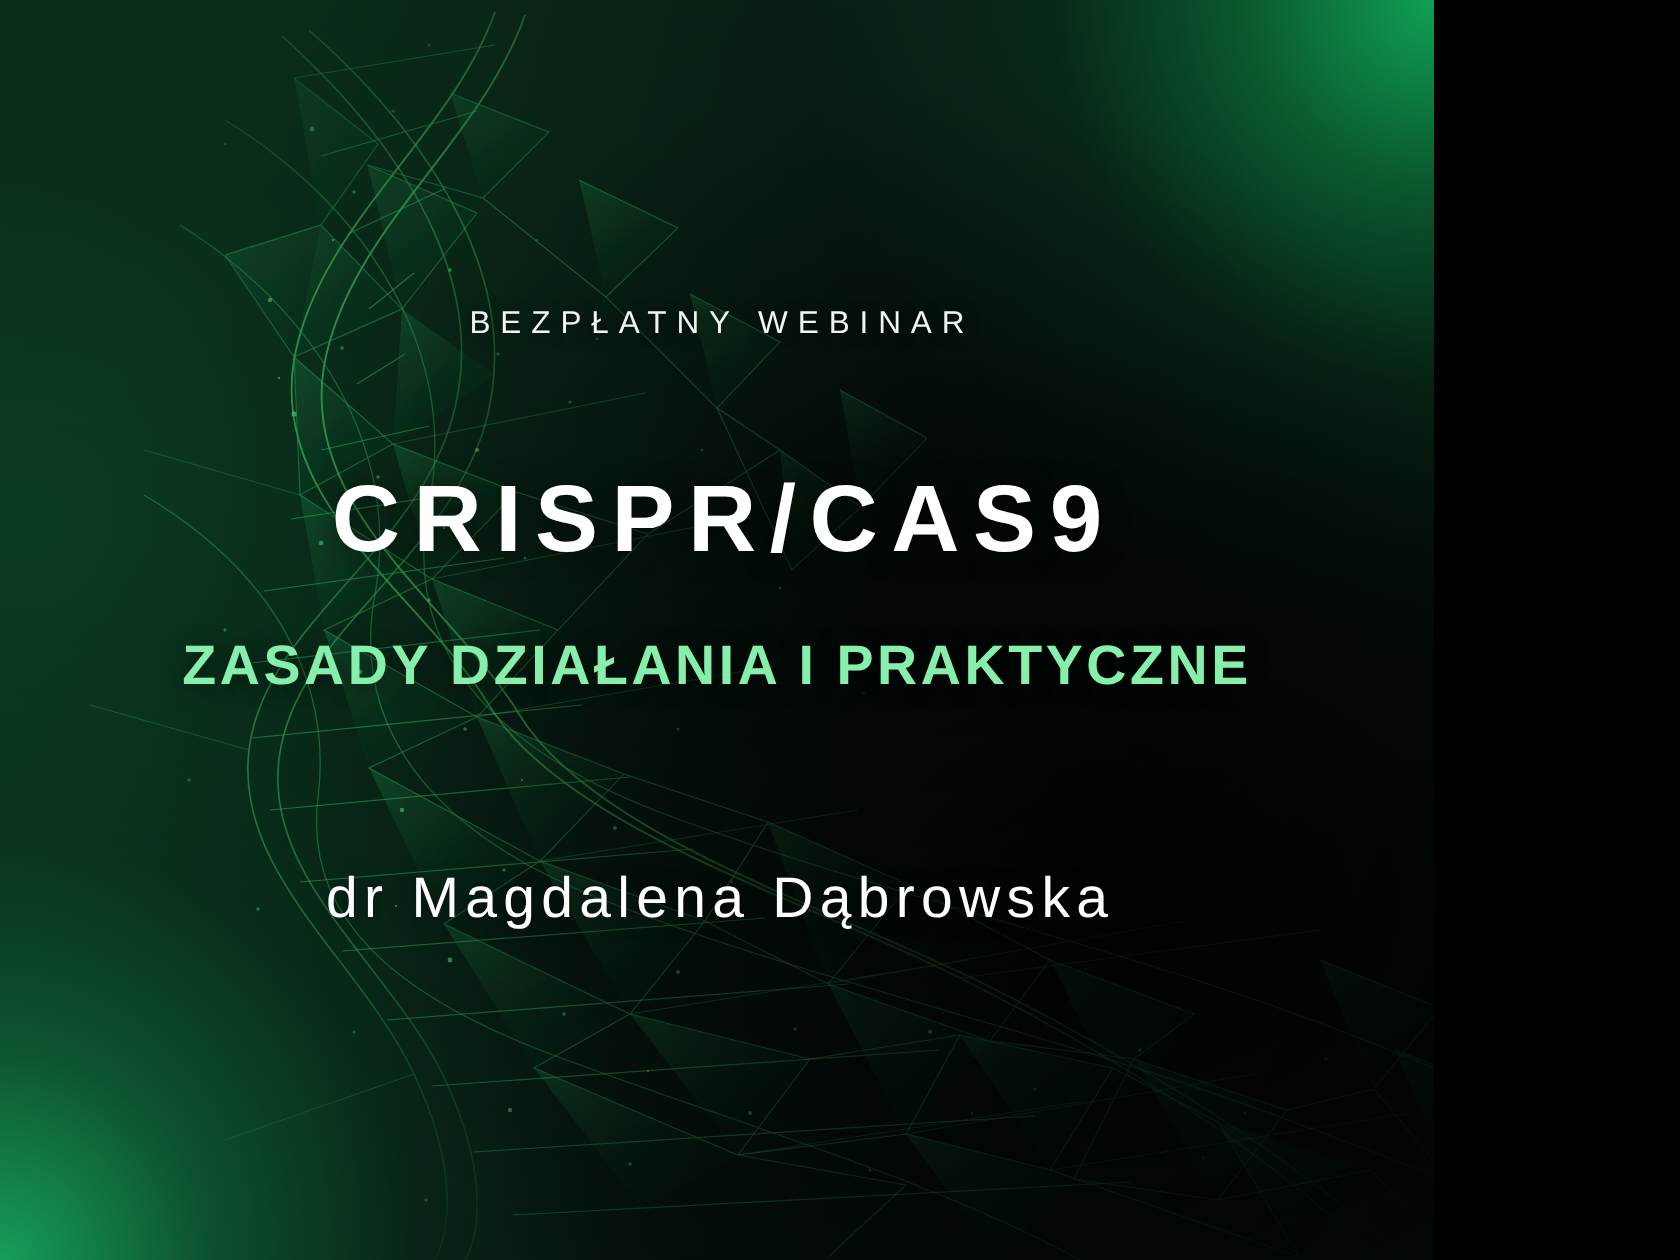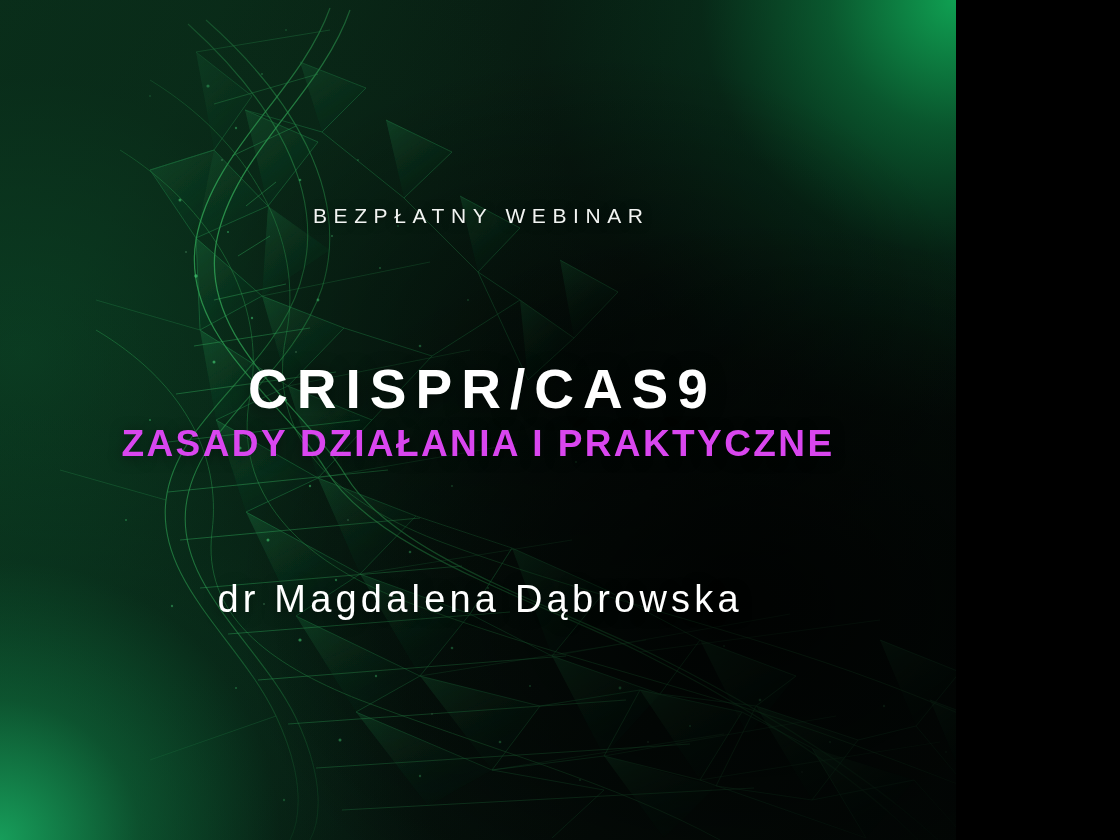--- a/index.html
+++ b/index.html
@@ -64,34 +64,33 @@
     letter-spacing: 6.6px;
     text-indent: 6.6px;
     text-shadow: 0 1px 10px rgba(0,0,0,0.55);
   }
   .title {
     position: absolute;
     top: 313px;
     left: 0;
     right: 0;
     color: #ffffff;
-    font-size: 55px;
+    font-size: 63px;
     font-weight: 700;
     letter-spacing: 9px;
     text-indent: 9px;
     line-height: 1.05;
     text-shadow: 0 2px 18px rgba(0,0,0,0.55);
-    margin-top: 48px;
   }
   .subtitle {
     position: absolute;
     top: 418px;
     left: 0;
     right: 0;
-    color: #d946ef;
+    color: #86efac;
     font-weight: 700;
     font-size: 37px;
     line-height: 51px;
     letter-spacing: 1.1px;
     text-shadow: 0 2px 14px rgba(0,0,0,0.5);
   }
   .subtitle .sub-line { display: block; white-space: nowrap; }
   .subtitle .sub-line--1 { letter-spacing: 2.4px; }
   .subtitle .sub-line--2 { letter-spacing: 0.4px; }
   .speaker {

